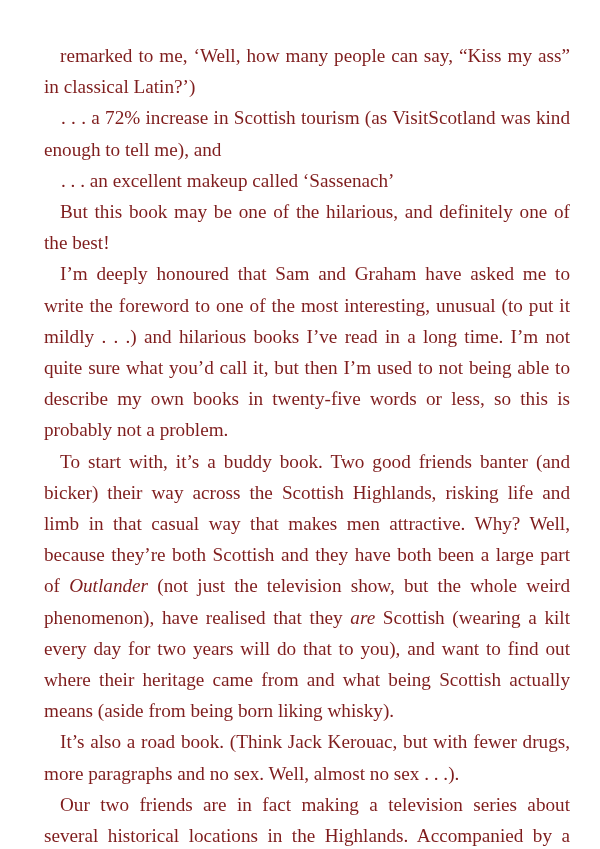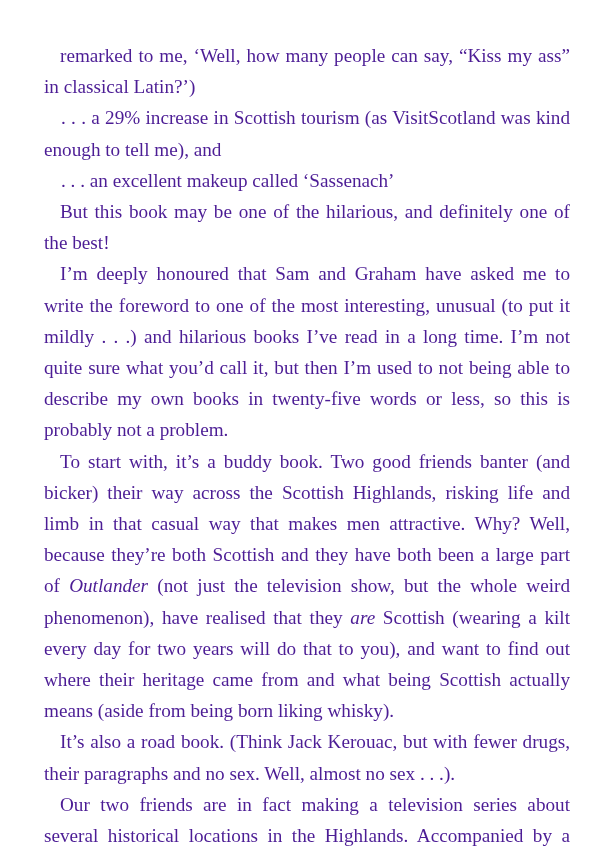--- a/index.html
+++ b/index.html
@@ -23,51 +23,51 @@
     position: absolute;
     left: 44px;
     top: 40px;
     width: 526px;
   }
   p.para {
     margin: 0;
     padding: 0;
     font-size: 19.2px;
     line-height: 31.2px;
-    color: #4c1d95;
+    color: #7f1d1d;
     text-align: justify;
     text-justify: inter-word;
     text-indent: 16px;
     -webkit-font-smoothing: antialiased;
   }
   p.para.ellipsis-line {
     text-indent: 17px;
   }
   
   em.it {
   }
 </style>
 </head>
 <body>
 
 <div class="page">
   <div class="text-block">
 
     <p class="para">remarked to me, ‘Well, how many people can say, “Kiss my ass” in classical Latin?’)</p>
 
-    <p class="para ellipsis-line">. . . a 29% increase in Scottish tourism (as VisitScotland was kind enough to tell me), and</p>
+    <p class="para ellipsis-line">. . . a 72% increase in Scottish tourism (as VisitScotland was kind enough to tell me), and</p>
 
     <p class="para ellipsis-line">. . . an excellent makeup called ‘Sassenach’</p>
 
     <p class="para">But this book may be one of the hilarious, and definitely one of the best!</p>
 
     <p class="para">I’m deeply honoured that Sam and Graham have asked me to write the foreword to one of the most interesting, unusual (to put it mildly . . .) and hilarious books I’ve read in a long time. I’m not quite sure what you’d call it, but then I’m used to not being able to describe my own books in twenty-five words or less, so this is probably not a problem.</p>
 
     <p class="para">
       <span>To start with, it’s a buddy book. Two good friends banter (and bicker) their way across the Scottish Highlands, risking life and limb in that casual way that makes men attractive. Why? Well, because they’re both Scottish and they have both been a large part of </span><em class="it">Outlander</em><span> (not just the television show, but the whole weird phenomenon), have realised that they </span><em class="it">are</em><span> Scottish (wearing a kilt every day for two years will do that to you), and want to find out where their heritage came from and what being Scottish actually means (aside from being born liking whisky).</span>
     </p>
 
-    <p class="para">It’s also a road book. (Think Jack Kerouac, but with fewer drugs, their paragraphs and no sex. Well, almost no sex . . .).</p>
+    <p class="para">It’s also a road book. (Think Jack Kerouac, but with fewer drugs, more paragraphs and no sex. Well, almost no sex . . .).</p>
 
     <p class="para">Our two friends are in fact making a television series about several historical locations in the Highlands. Accompanied by a small film crew – including a talented makeup artist and a drone operator – they visit spectacular historical locations in the Scottish Highlands to learn the true history of some of the best-known massacres, fights, betrayals,</p>
 
   </div>
 </div>
 
 </body></html>

